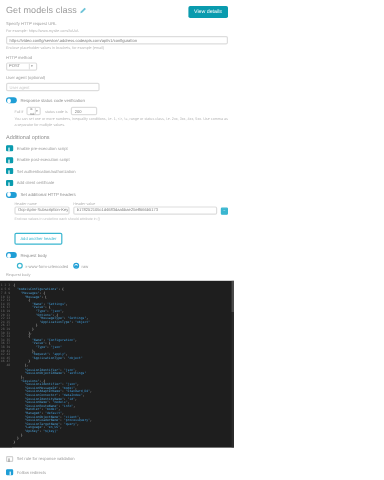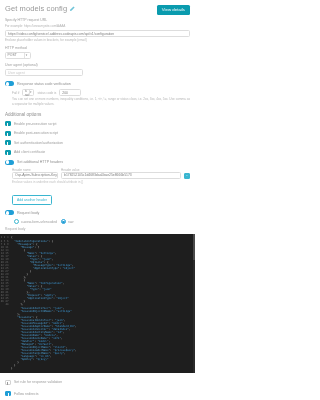--- a/index.html
+++ b/index.html
@@ -116,21 +116,21 @@
 
   .divider-note { font-size: 3px; color: #bdbdbd; margin-top: 1.5px; line-height: 1.35; }
 </style>
 </head>
 <body>
 
 <div class="page">
 
   <div class="header">
     <div class="title-wrap">
-      <span class="title">Get models config</span>
+      <span class="title">Get models class</span>
       <span class="pencil-icon">
         <svg viewBox="0 0 16 16">
             <path d="M12 1l3 3-8.5 8.5-4 1 1-4z" fill="#6fc4d8"></path>
           </svg>
       </span>
     </div>
     <button class="btn-primary">View details</button>
   </div>
 
   <div class="body">

